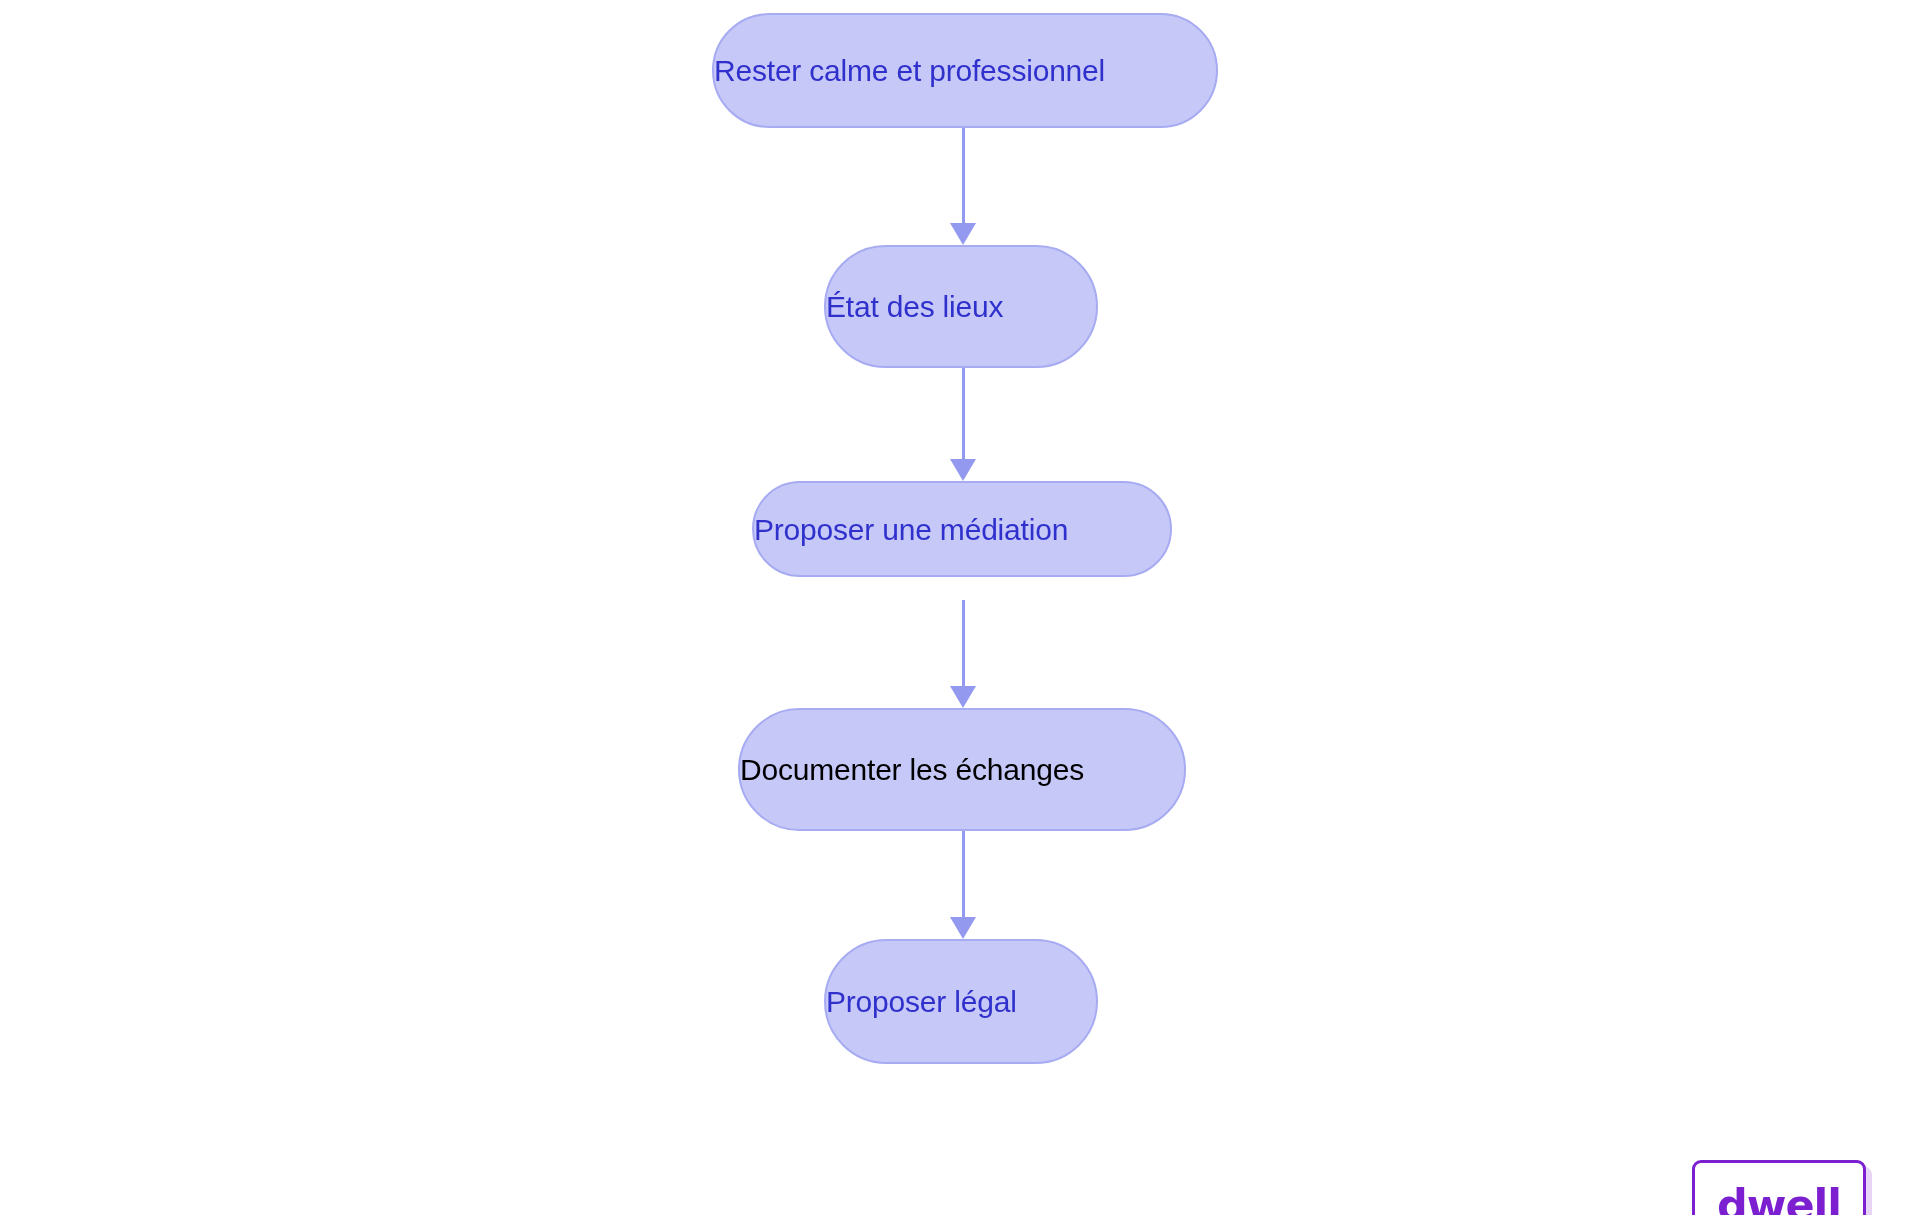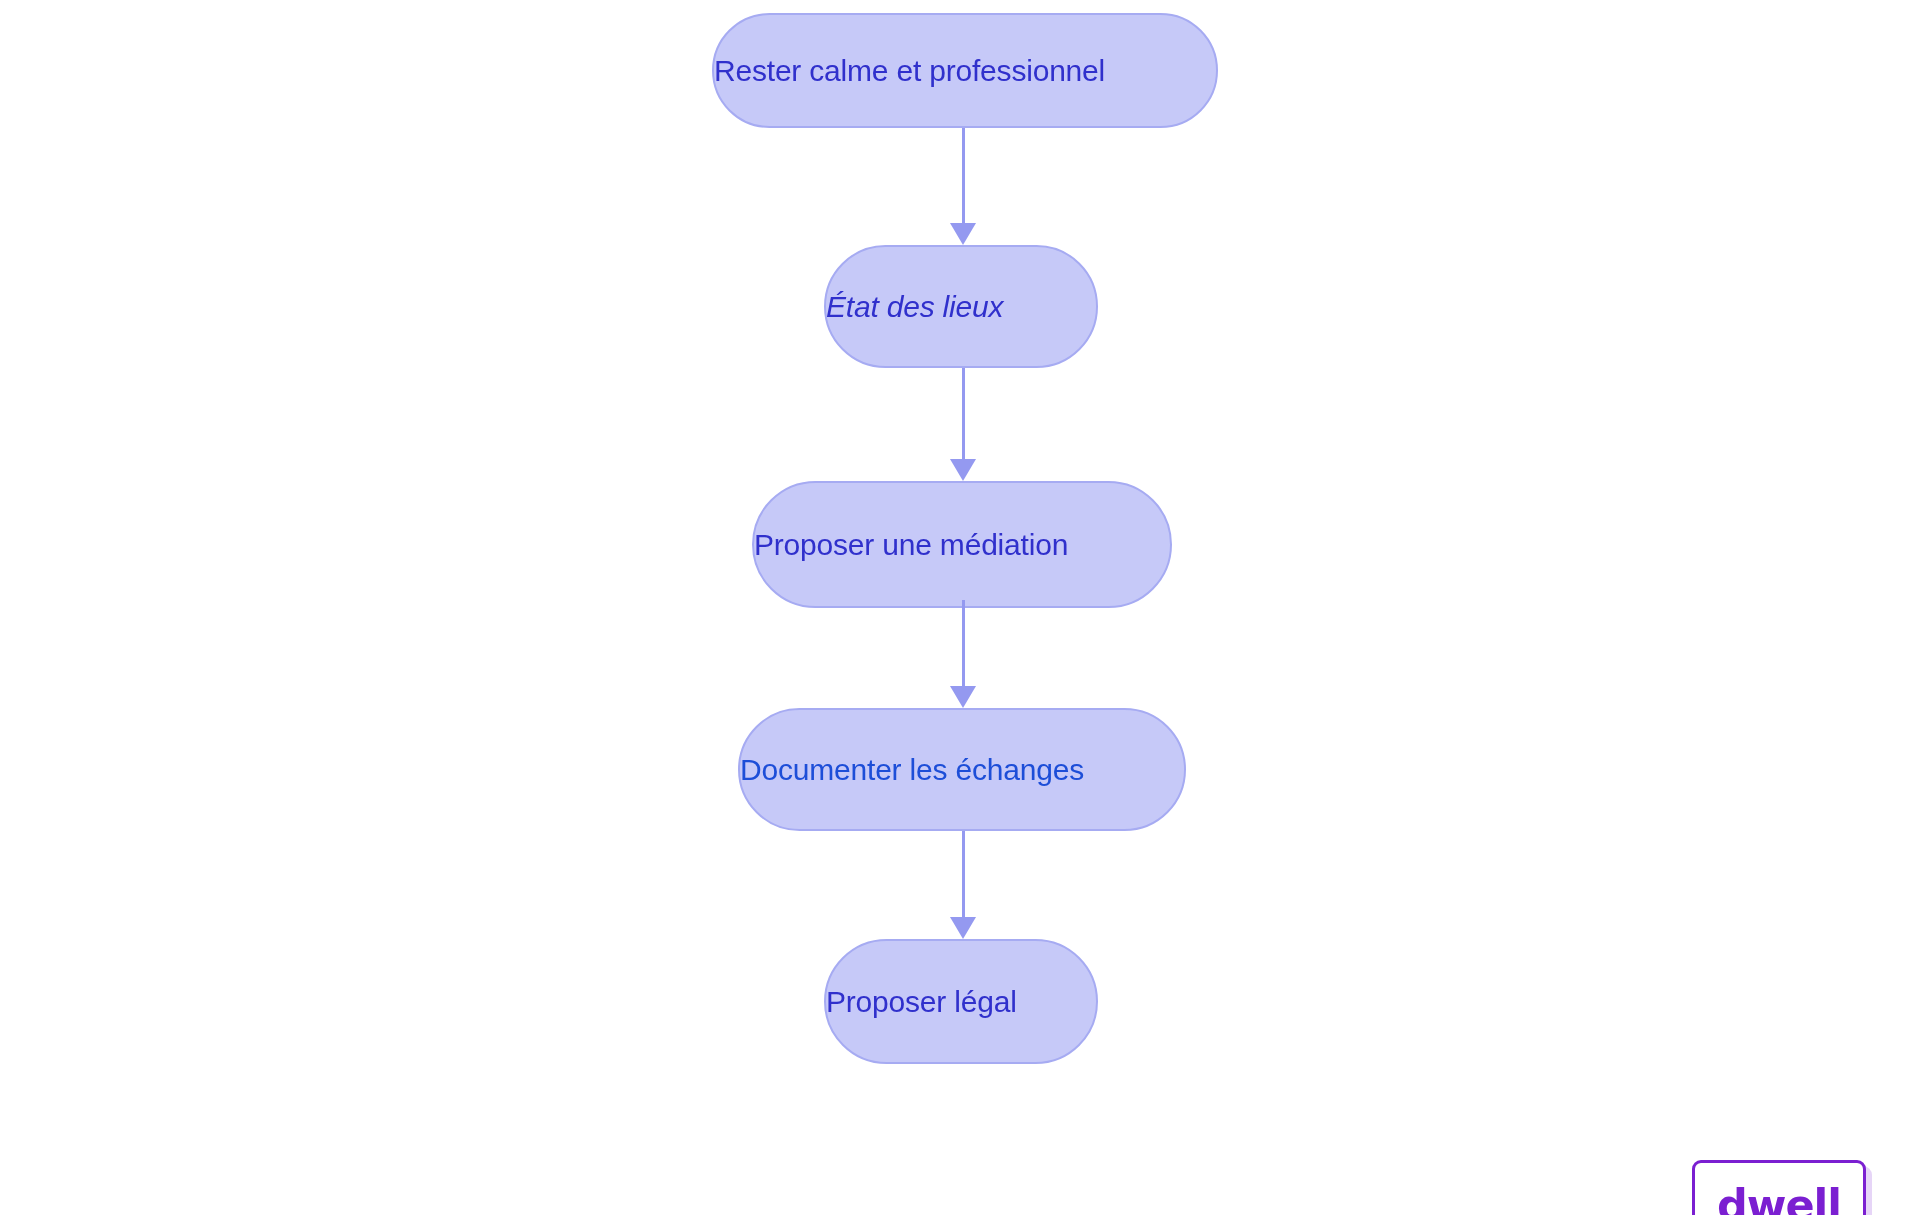--- a/index.html
+++ b/index.html
@@ -97,29 +97,29 @@
 <body>
 
 <div id="canvas" style="background: rgb(255, 255, 255);">
 
   <div id="flow">
 
     <div class="node" style="left: 712px; top: 13px; width: 506px; height: 115px; background: rgb(198, 201, 248); border-color: rgb(166, 171, 242); color: rgb(48, 48, 204);">
       <span>Rester calme et professionnel</span>
     </div>
 
-    <div class="node" style="left: 824px; top: 245px; width: 274px; height: 123px; background: rgb(198, 201, 248); border-color: rgb(166, 171, 242); color: rgb(48, 48, 204); font-style: italic;">
+    <div class="node" style="left: 824px; top: 245px; width: 274px; height: 123px; background: rgb(198, 201, 248); border-color: rgb(166, 171, 242); color: rgb(48, 48, 204);">
       <span>État des lieux</span>
     </div>
 
-    <div class="node" style="left: 752px; top: 481px; width: 420px; height: 127px; background: rgb(198, 201, 248); border-color: rgb(166, 171, 242); color: rgb(48, 48, 204);">
+    <div class="node" style="left: 752px; top: 481px; width: 420px; height: 96px; background: rgb(198, 201, 248); border-color: rgb(166, 171, 242); color: rgb(48, 48, 204);">
       <span>Proposer une médiation</span>
     </div>
 
-    <div class="node" style="left: 738px; top: 708px; width: 448px; height: 123px; background: rgb(198, 201, 248); border-color: rgb(166, 171, 242); color: #1d4ed8;">
+    <div class="node" style="left: 738px; top: 708px; width: 448px; height: 123px; background: rgb(198, 201, 248); border-color: rgb(166, 171, 242); color: #000000;">
       <span>Documenter les échanges</span>
     </div>
 
     <div class="node" style="left: 824px; top: 939px; width: 274px; height: 125px; background: rgb(198, 201, 248); border-color: rgb(166, 171, 242); color: rgb(48, 48, 204);">
       <span>Proposer légal</span>
     </div>
 
     <div class="edge" style="left: 950px; top: 128px; width: 26px; height: 117px;">
       <div class="edge-stem" style="left: 11.5px; height: 97px; background: rgb(148, 153, 240);"></div>
       <div class="edge-head" style="left: 0px; top: 95px; border-top-color: rgb(148, 153, 240);"></div>

